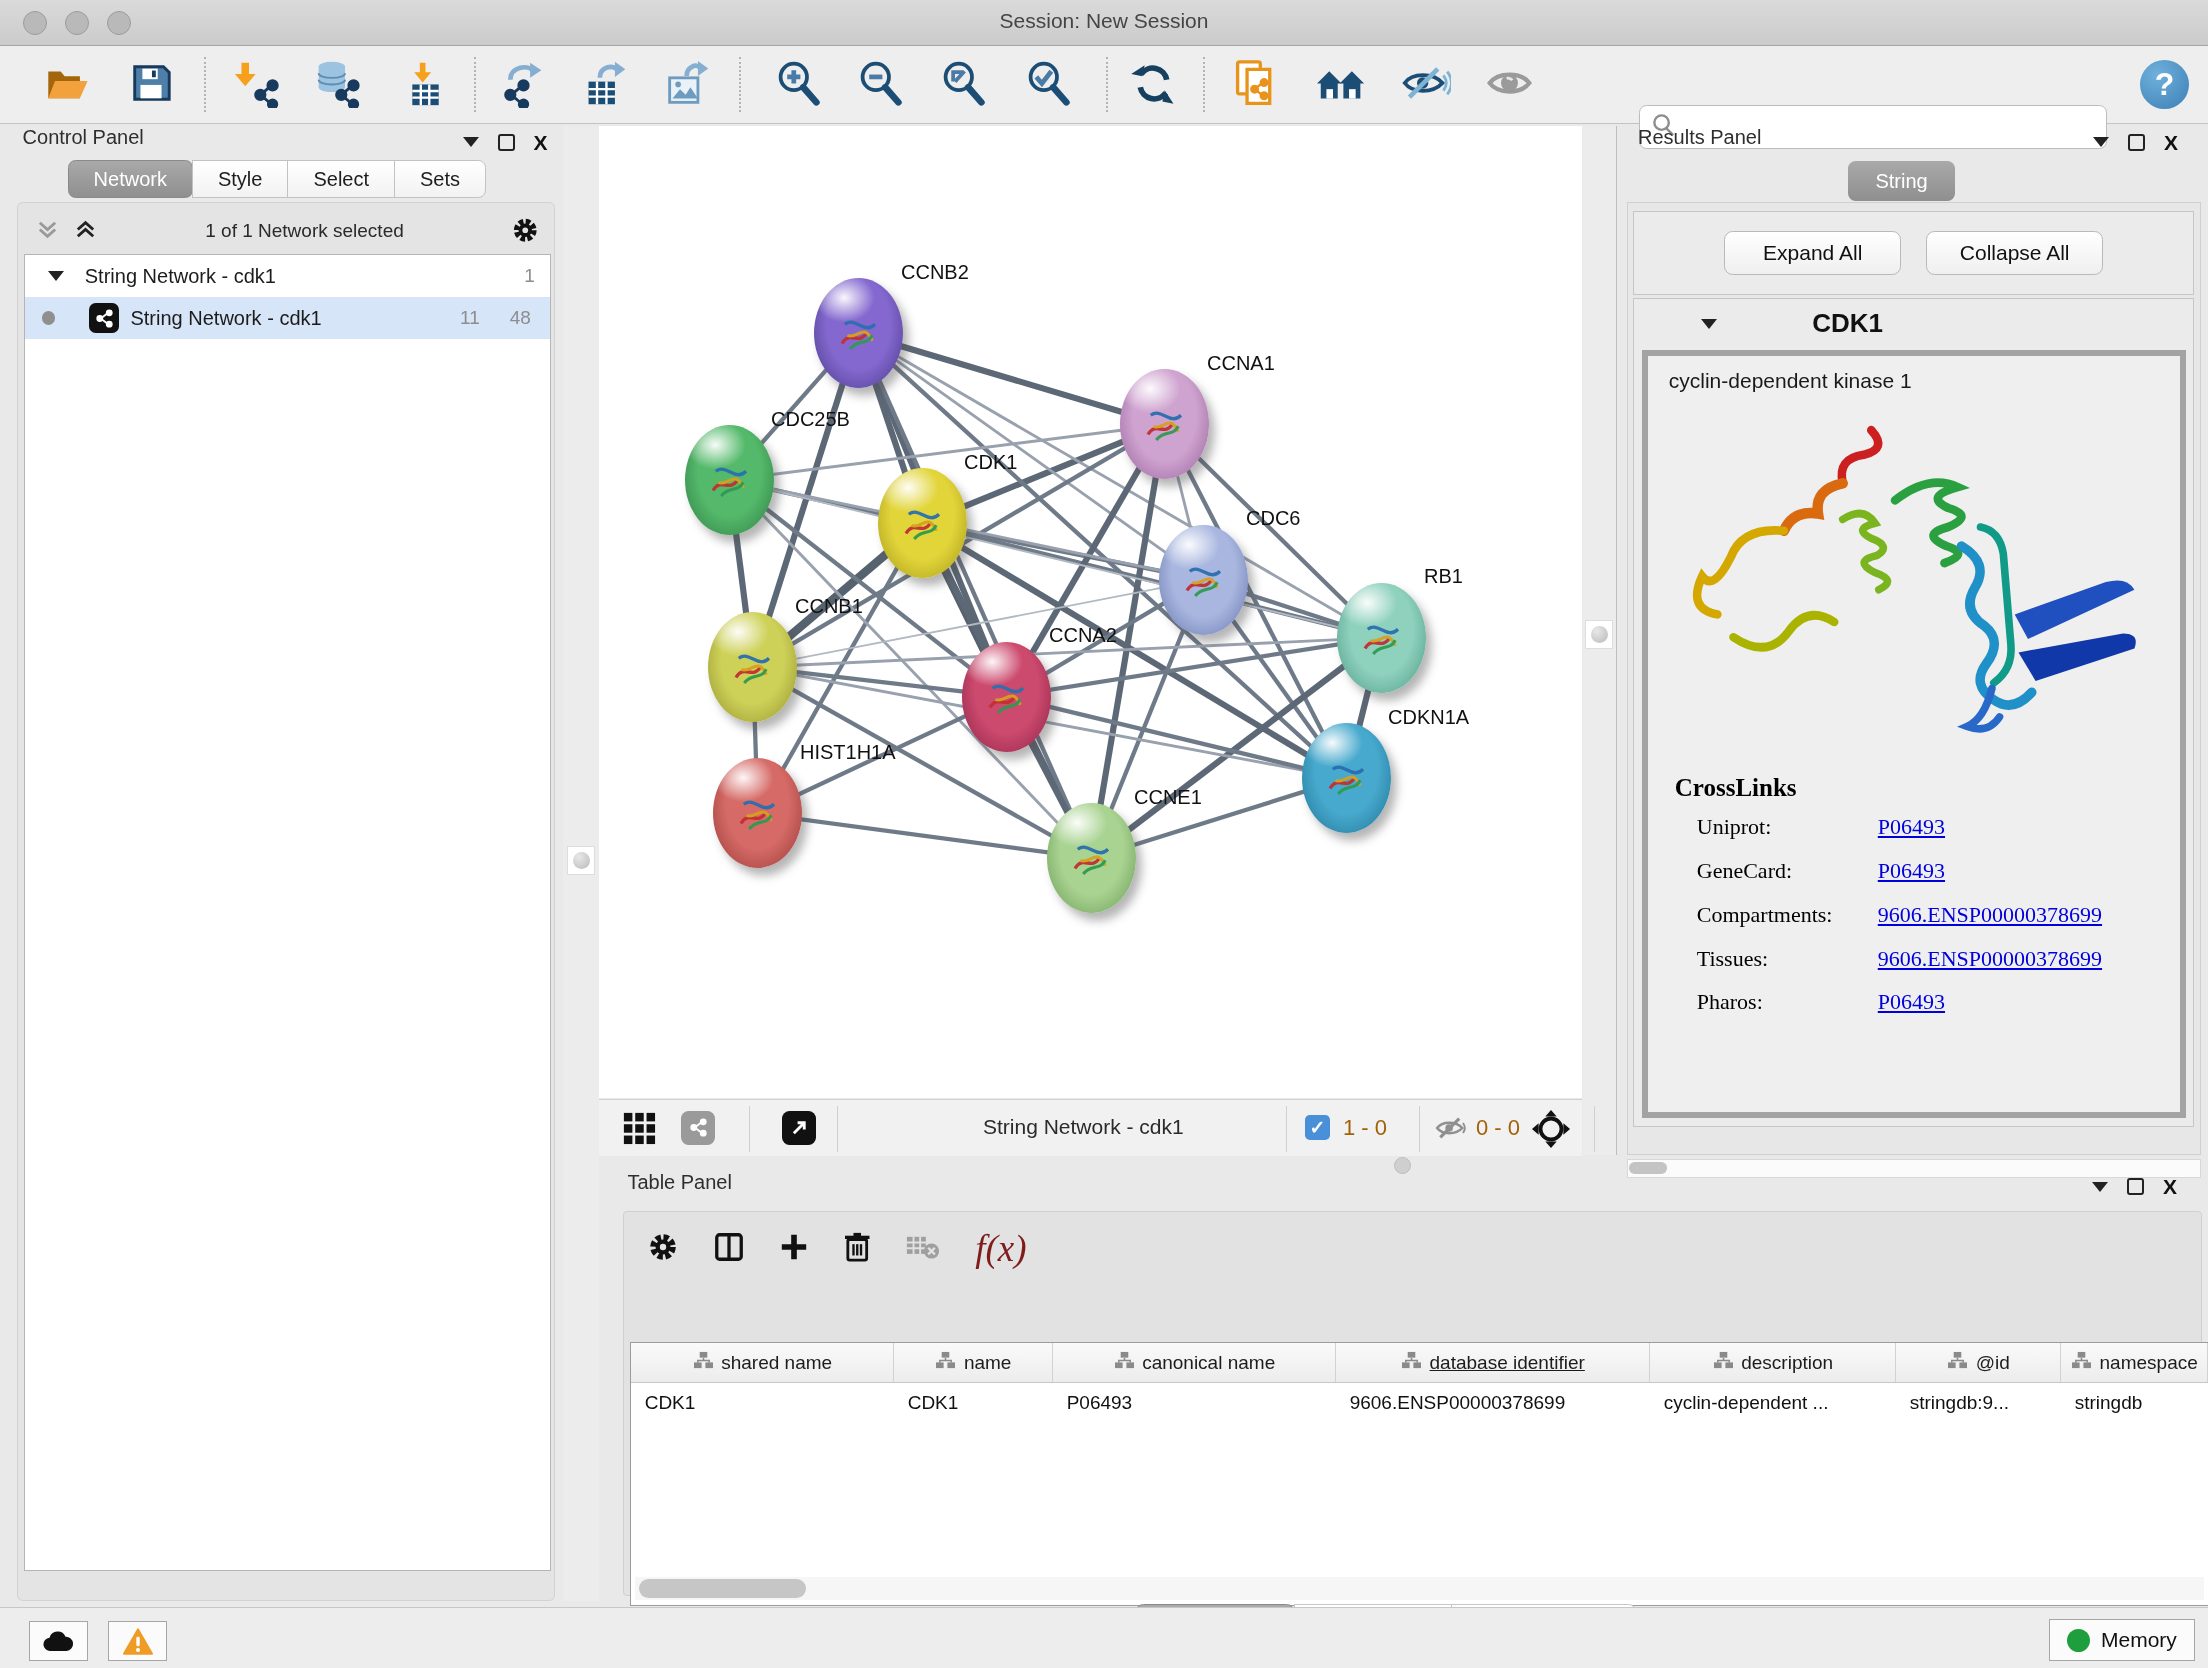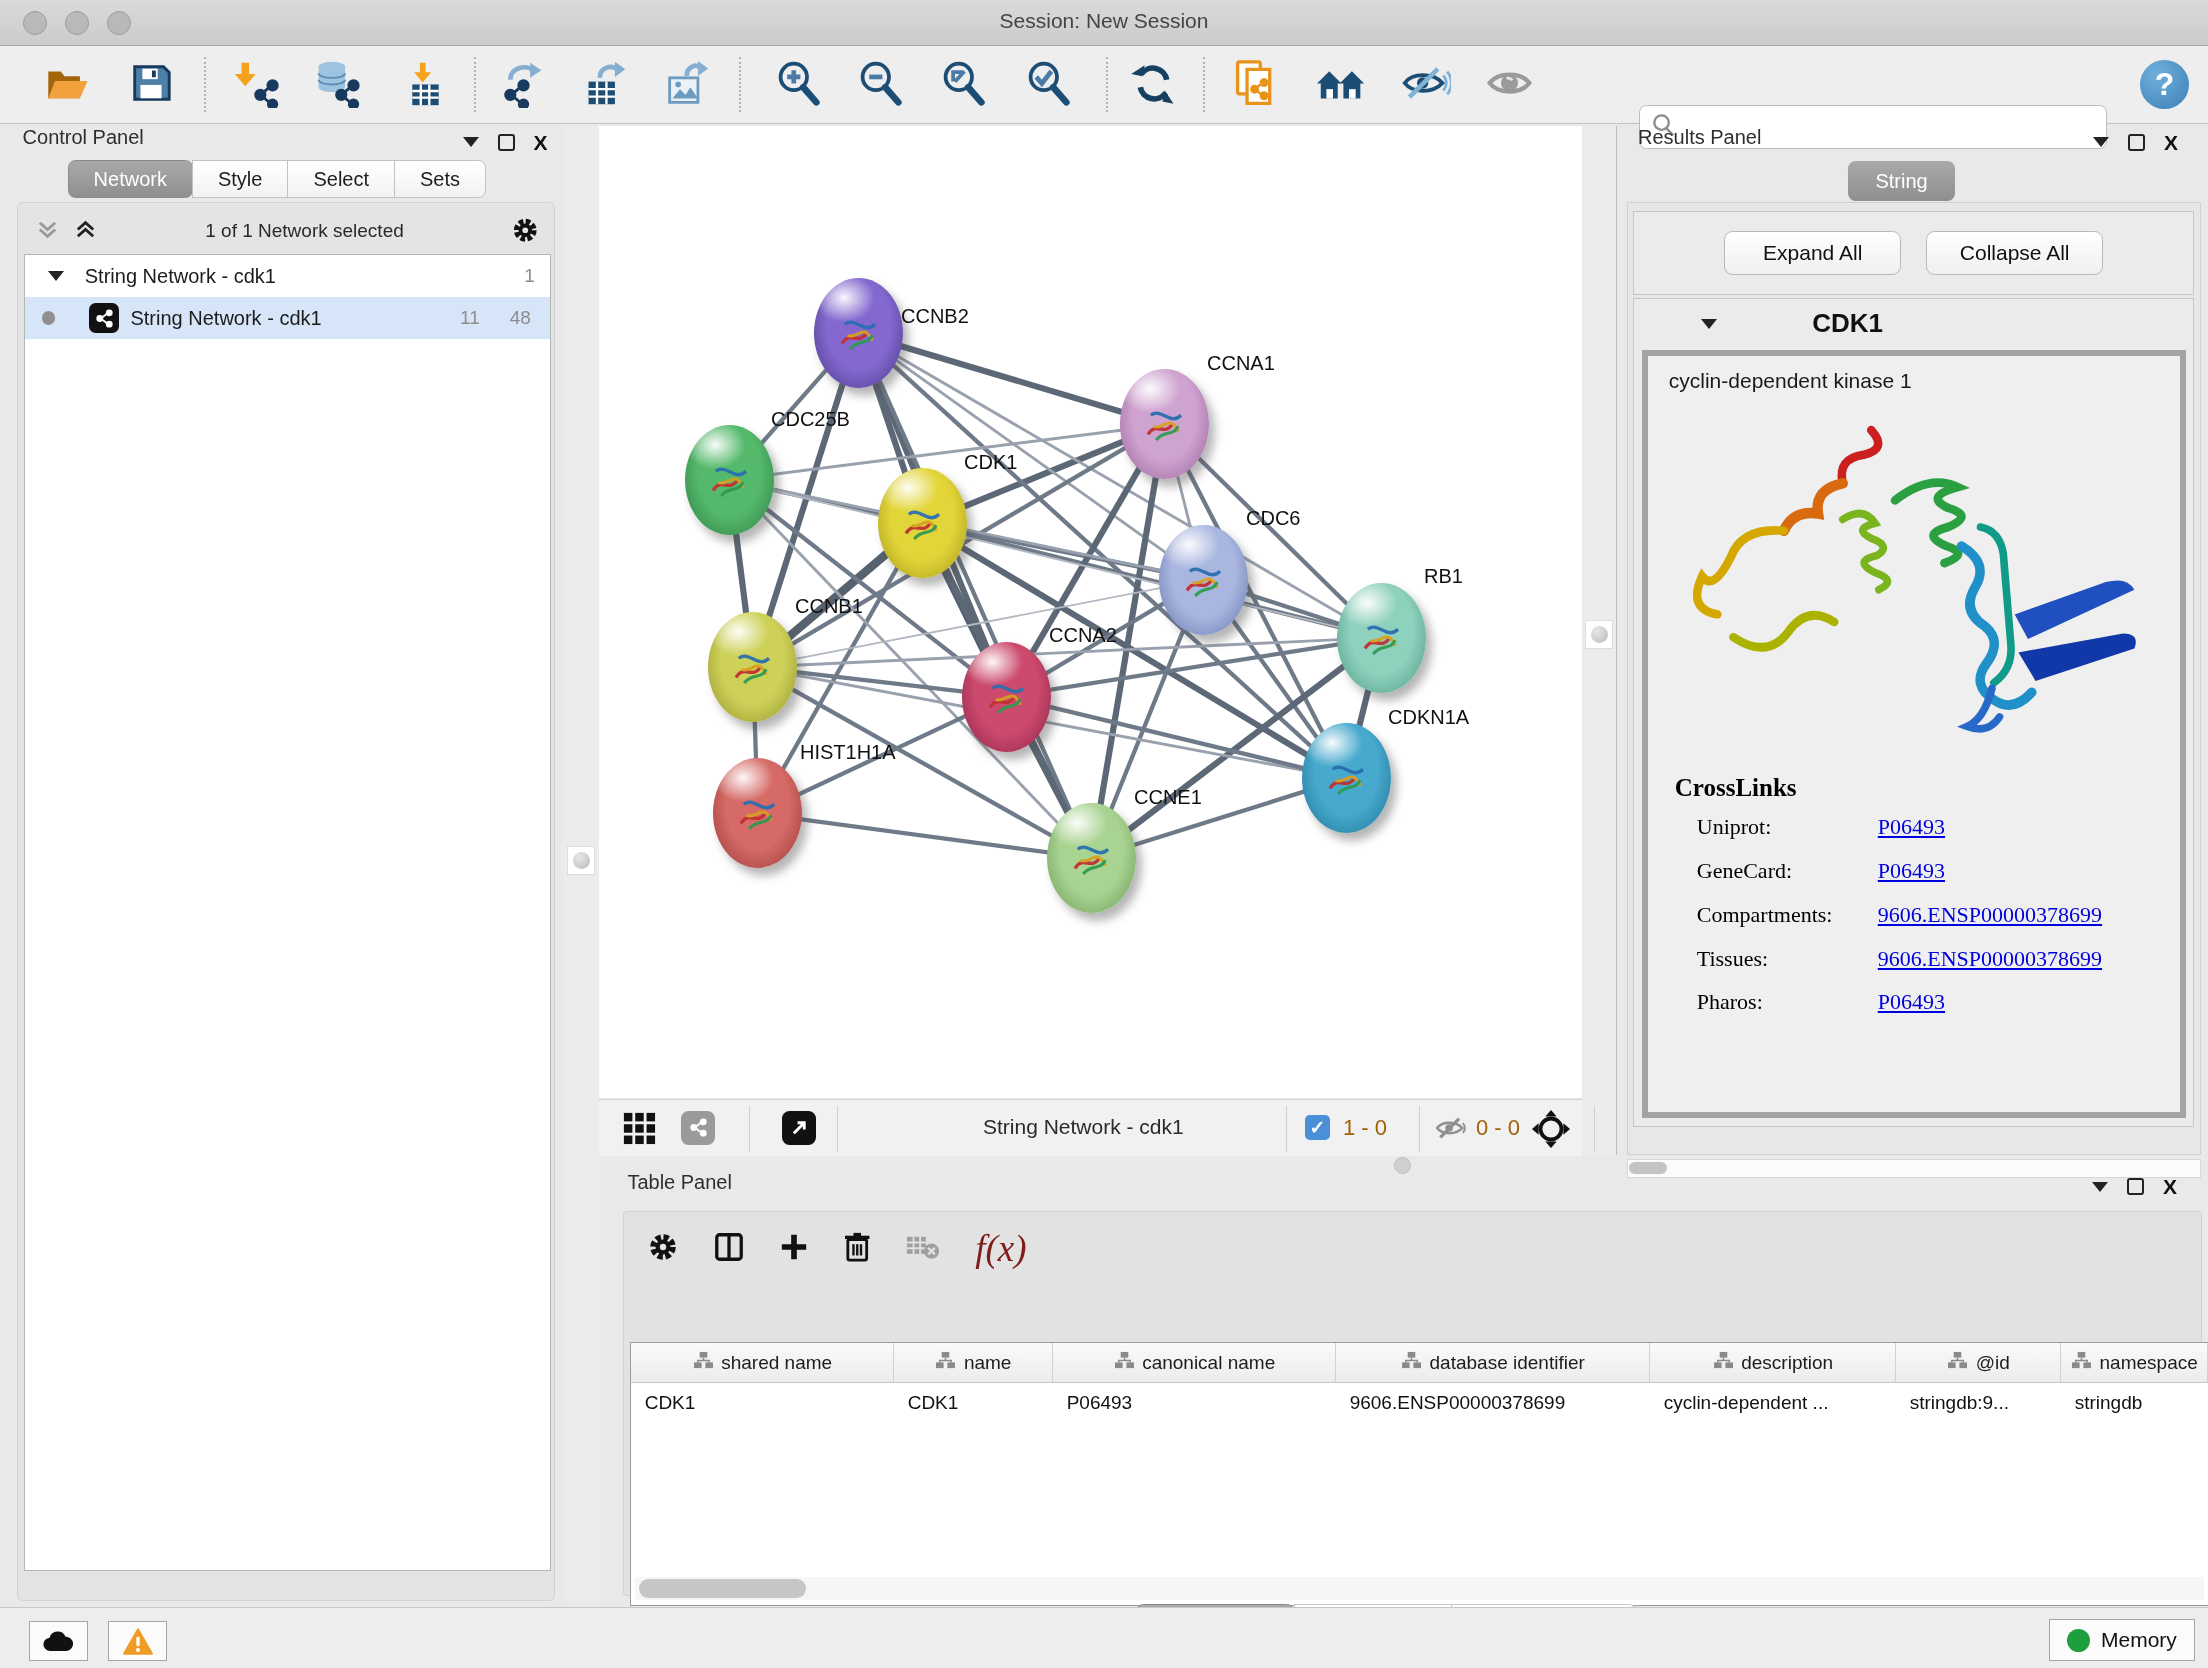--- a/index.html
+++ b/index.html
@@ -454,21 +454,21 @@
     </svg>
   <div id="nodes">
       <div class="node" style="left: 215px; top: 152px; background: radial-gradient(55% 36% at 34% 18%, rgba(255, 255, 255, 0.95), rgba(255, 255, 255, 0) 62%), radial-gradient(at 50% 42%, rgb(132, 104, 207) 50%, rgb(74, 58, 138) 97%); box-shadow: rgba(70, 70, 70, 0.4) 5.7px 7.6px 9.5px;">
         <svg width="55" height="55" viewBox="0 0 40 40" fill="none">
           <path d="M8 28 C14 18 20 30 26 20" stroke="#c23030" stroke-width="2.4"></path>
           <path d="M10 14 C18 8 24 22 32 14" stroke="#2a6fb0" stroke-width="2.4"></path>
           <path d="M12 22 C18 26 24 12 30 26" stroke="#d8a020" stroke-width="2.2"></path>
           <path d="M14 32 C20 24 26 30 30 22" stroke="#2f9a50" stroke-width="2.2"></path>
         </svg>
       </div>
-      <div class="nlabel" style="left: 302px; top: 135px; margin-top: 44px;">CCNB2</div>
+      <div class="nlabel" style="left: 302px; top: 135px;">CCNB2</div>
       <div class="node" style="left: 521px; top: 243px; background: radial-gradient(55% 36% at 34% 18%, rgba(255, 255, 255, 0.95), rgba(255, 255, 255, 0) 62%), radial-gradient(at 50% 42%, rgb(207, 163, 208) 50%, rgb(150, 99, 154) 97%); box-shadow: rgba(70, 70, 70, 0.4) 5.7px 7.6px 9.5px;">
         <svg width="55" height="55" viewBox="0 0 40 40" fill="none">
           <path d="M8 28 C14 18 20 30 26 20" stroke="#c23030" stroke-width="2.4"></path>
           <path d="M10 14 C18 8 24 22 32 14" stroke="#2a6fb0" stroke-width="2.4"></path>
           <path d="M12 22 C18 26 24 12 30 26" stroke="#d8a020" stroke-width="2.2"></path>
           <path d="M14 32 C20 24 26 30 30 22" stroke="#2f9a50" stroke-width="2.2"></path>
         </svg>
       </div>
       <div class="nlabel" style="left: 608px; top: 226px;">CCNA1</div>
       <div class="node" style="left: 86px; top: 299px; background: radial-gradient(55% 36% at 34% 18%, rgba(255, 255, 255, 0.95), rgba(255, 255, 255, 0) 62%), radial-gradient(at 50% 42%, rgb(84, 185, 106) 50%, rgb(47, 125, 68) 97%); box-shadow: rgba(70, 70, 70, 0.4) 5.7px 7.6px 9.5px;">
@@ -733,21 +733,21 @@
           </div>
           <div class="th" style="width: 283px;">
             <span><svg width="21" height="19" viewBox="0 0 22 20">
                 <rect x="7" y="1" width="8" height="6" fill="#8a8a8a"></rect>
                 <rect x="1" y="12" width="8" height="6" fill="#8a8a8a"></rect>
                 <rect x="13" y="12" width="8" height="6" fill="#8a8a8a"></rect>
                 <path d="M11 7 v3 M5 12 v-2 h12 v2" stroke="#8a8a8a" stroke-width="1.6" fill="none"></path>
               </svg></span>
             <span>canonical name</span>
           </div>
-          <div class="th" style="width: 314px;">
+          <div class="th" style="width: 314px; text-decoration: underline;">
             <span><svg width="21" height="19" viewBox="0 0 22 20">
                 <rect x="7" y="1" width="8" height="6" fill="#8a8a8a"></rect>
                 <rect x="1" y="12" width="8" height="6" fill="#8a8a8a"></rect>
                 <rect x="13" y="12" width="8" height="6" fill="#8a8a8a"></rect>
                 <path d="M11 7 v3 M5 12 v-2 h12 v2" stroke="#8a8a8a" stroke-width="1.6" fill="none"></path>
               </svg></span>
             <span>database identifier</span>
           </div>
           <div class="th" style="width: 246px;">
             <span><svg width="21" height="19" viewBox="0 0 22 20">

